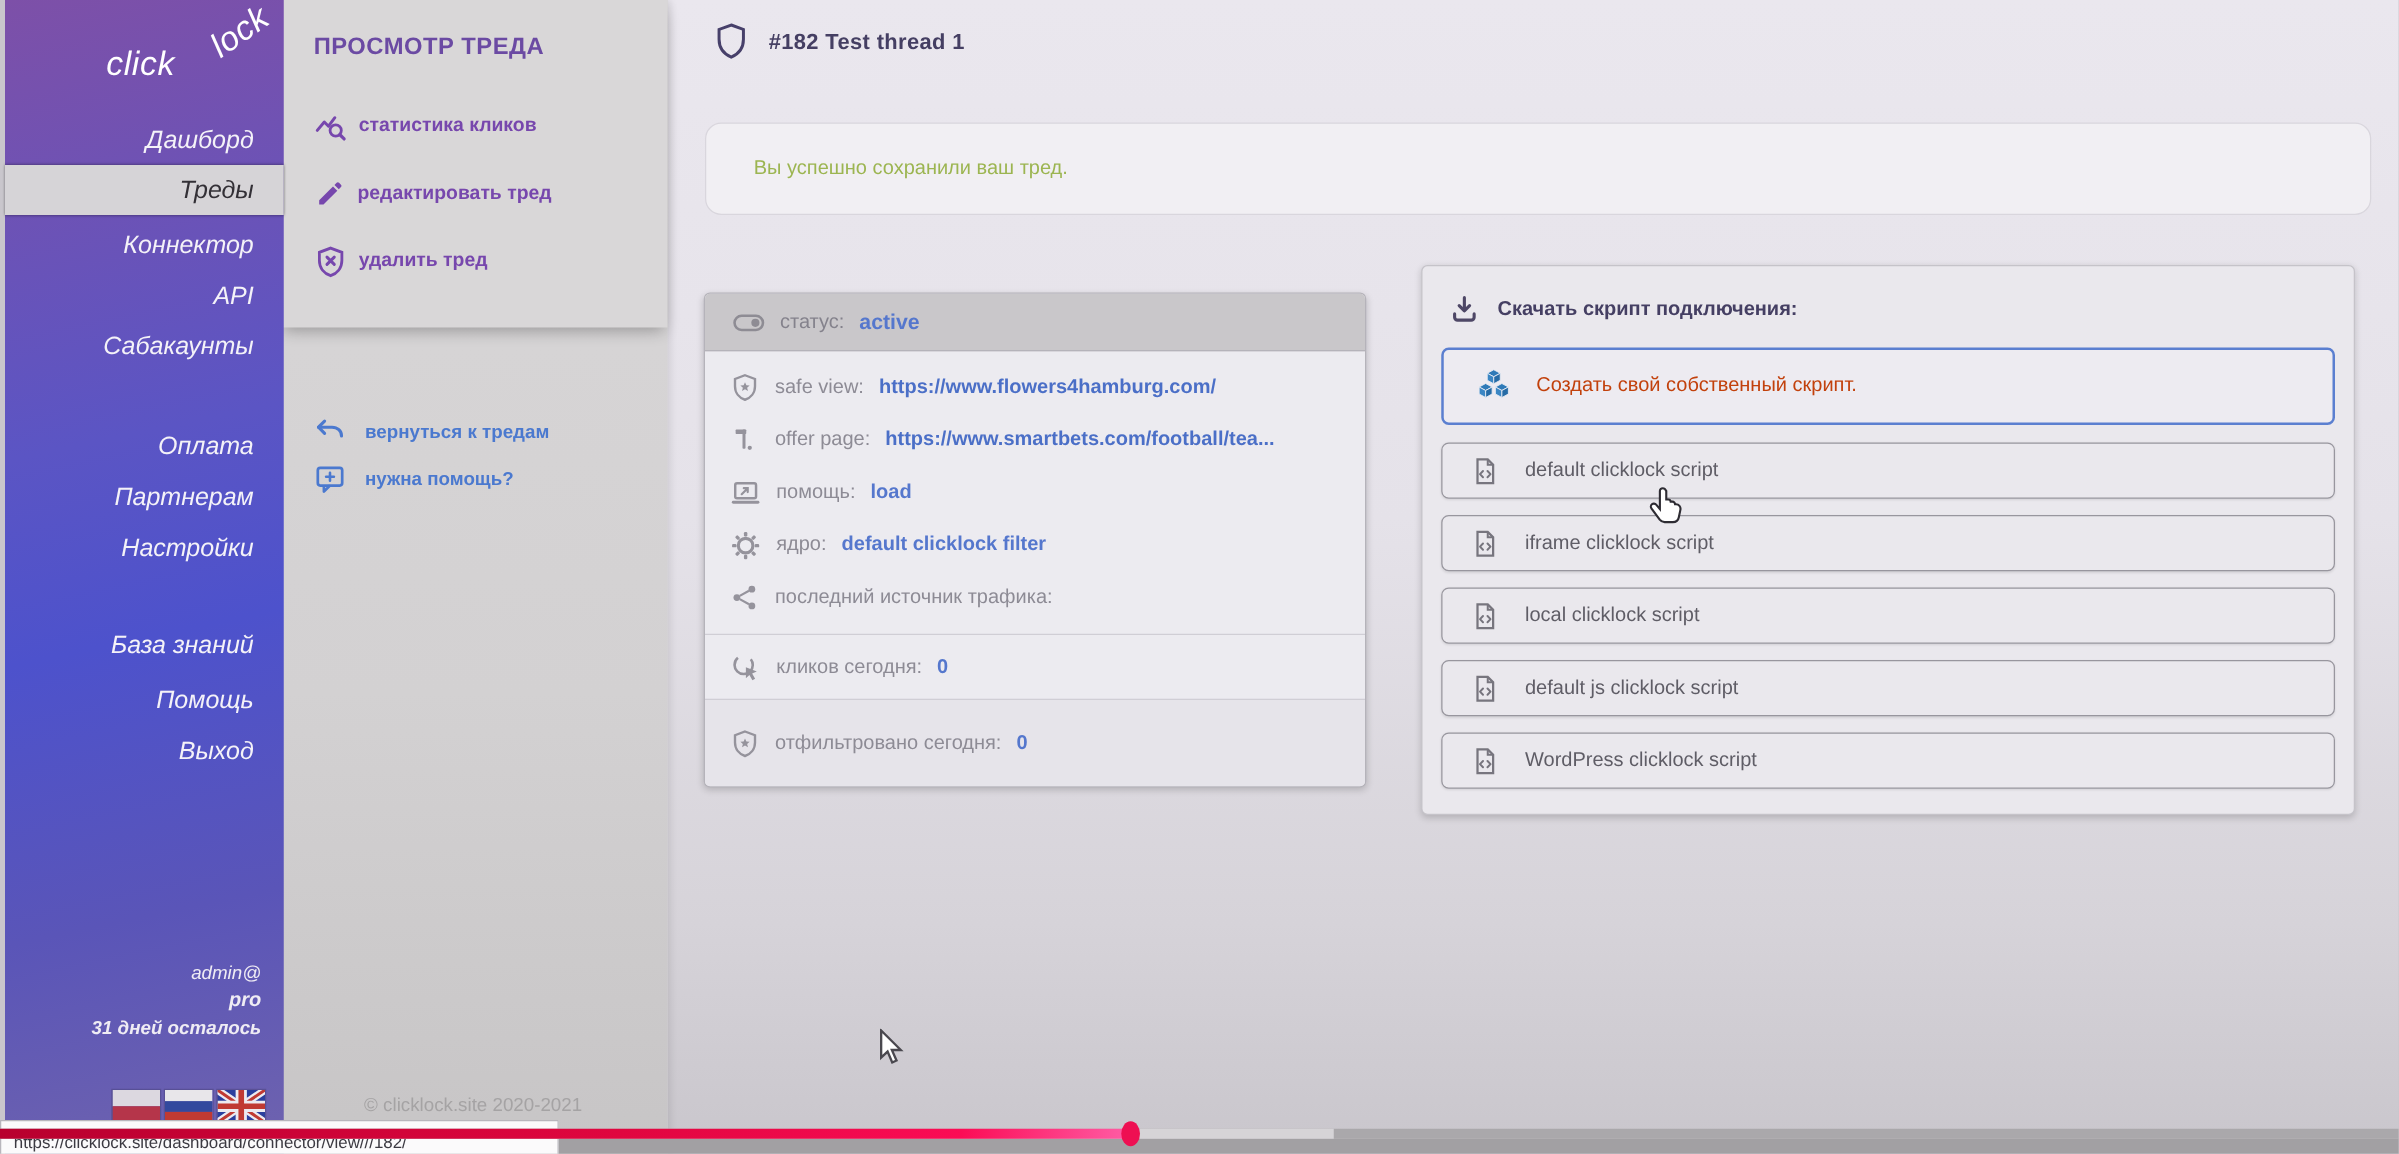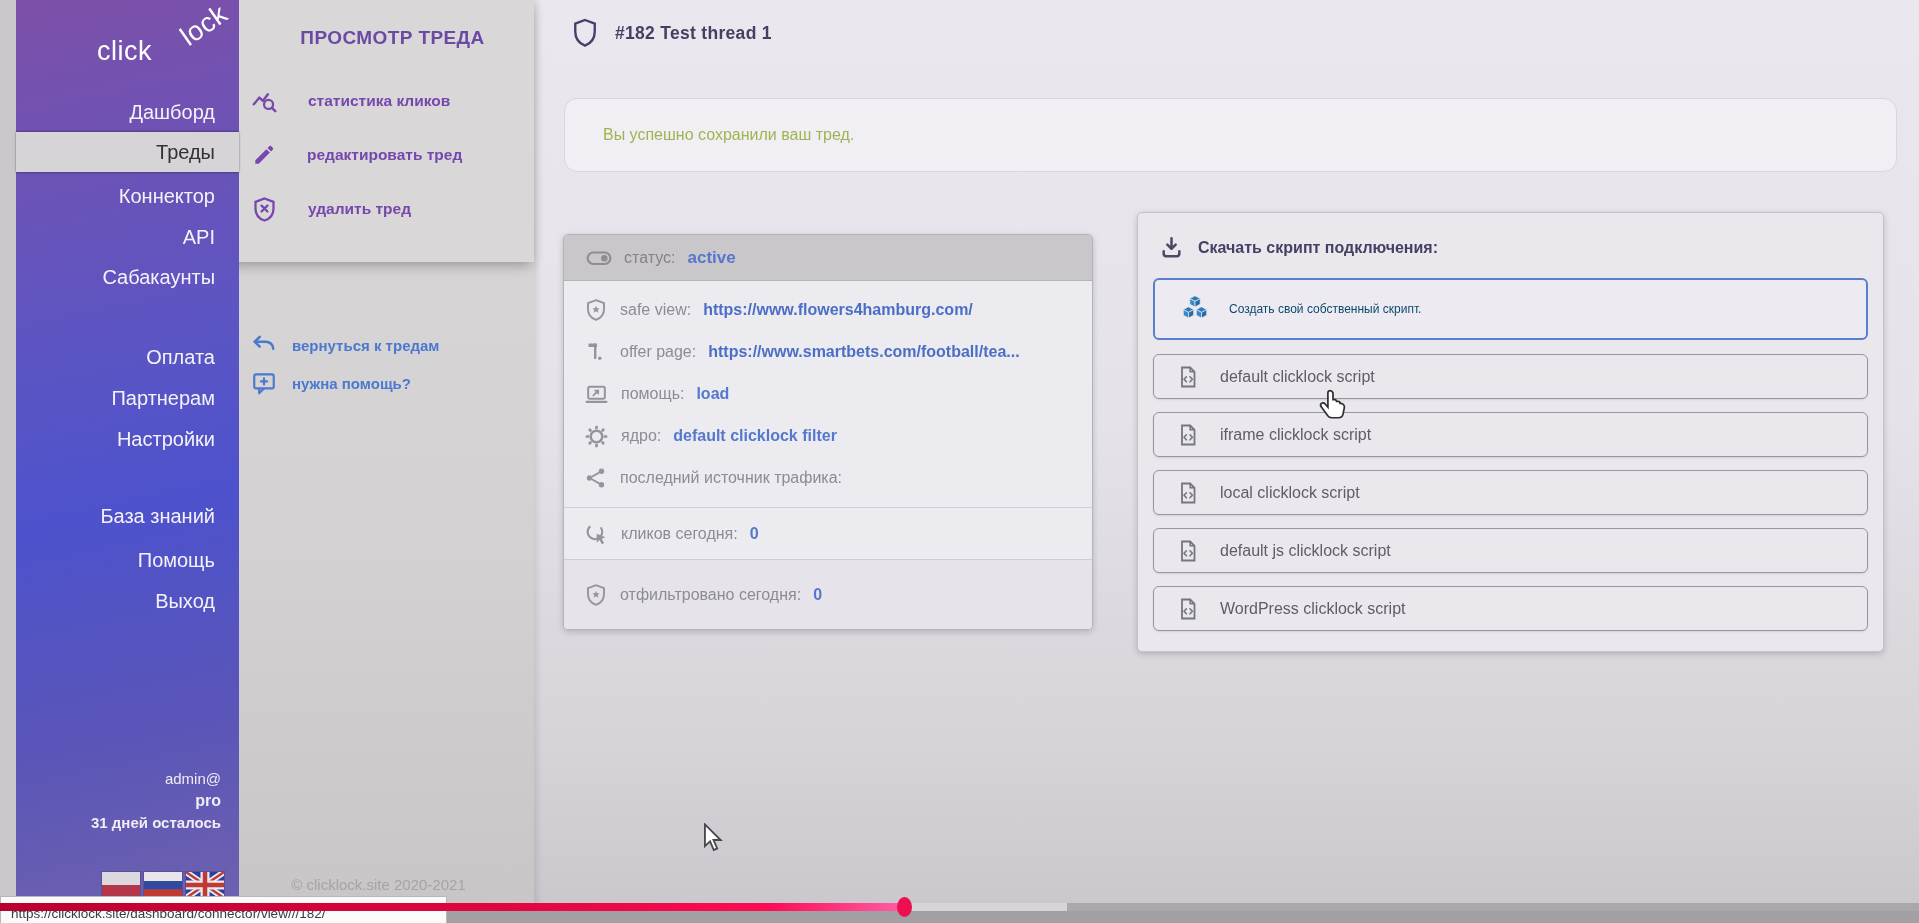--- a/index.html
+++ b/index.html
@@ -1,22 +1,22 @@
 <!DOCTYPE html>
 <html><head>
 <meta charset="utf-8">
 <style>
   * { margin:0; padding:0; box-sizing:border-box; }
   html,body { width:1919px; height:923px; overflow:hidden;
     font-family:"Liberation Sans","DejaVu Sans",sans-serif; }
   body { position:relative; background:#c9c6cc; }
 
   
-  .sidebar { position:absolute; left:16px; top:0; width:223px; height:923px;
-    background:linear-gradient(168deg,#7d50a8 0%,#5b55c4 38%,#4d52cc 55%,#5a55b8 78%,#6f63ae 100%); z-index:2; }
+  .sidebar { position:absolute; left:4px; top:0; width:223px; height:923px;
+    background:linear-gradient(168deg,#7d50a8 0%,#5b55c4 38%,#4d52cc 55%,#5a55b8 78%,#6f63ae 100%); z-index:2;font-style:italic; }
   .logo { position:absolute; top:12px; right:14px; width:130px; height:66px; color:#fff; }
   .logo .click { position:absolute; left:2px; top:24px; font-size:27px; font-weight:500; letter-spacing:.5px; }
   .logo .lock  { position:absolute; right:-4px; top:-2px; font-size:27px; font-weight:500; letter-spacing:.5px;
                  transform:rotate(-35deg); }
   .nav { position:absolute; top:92px; left:0; width:100%; }
   .nav-item { height:40px; line-height:40px; text-align:right; padding-right:24px;
     color:#f4f2f8; font-size:20px; font-weight:500; cursor:pointer; }
   .nav-item.active { background:#d6d4d7; color:#333036;
     box-shadow:0 -1px 2px rgba(0,0,0,.25), 0 1px 2px rgba(0,0,0,.25); }
   .sp40 { height:40px; } .sp37 { height:37px; } .mt4 { margin-top:4px; } .mt1 { margin-top:1px; }
@@ -25,24 +25,24 @@
   .user-info .plan  { font-size:16px; font-weight:bold; line-height:22px; }
   .user-info .days  { font-size:15px; font-weight:bold; line-height:22px; }
   .flags { position:absolute; top:872px; left:86px; display:flex; gap:4px; }
   .flag { width:38px; height:26px; display:block; cursor:pointer; box-shadow:0 0 0 1px rgba(0,0,0,.15); }
 
   
   .submenu { position:absolute; left:223px; top:0; width:311px; height:923px;
     background:linear-gradient(180deg,#d9d7d8 0%,#d3d1d2 60%,#c7c5c6 100%);
     box-shadow:3px 0 6px rgba(0,0,0,.10); z-index:1; }
   .submenu-block { position:absolute; top:0; left:0; width:100%; height:262px;
-    background:#d9d7d8; box-shadow:0 6px 12px -3px rgba(0,0,0,.30);text-align:center; }
+    background:#d9d7d8; box-shadow:0 6px 12px -3px rgba(0,0,0,.30); }
   .submenu-title { padding:27px 0 0 28px; color:#6b4aa3; font-size:19px; font-weight:bold; letter-spacing:.4px; }
   .submenu-actions { position:absolute; top:86px; left:28px; }
-  .submenu-action { display:flex; align-items:center; gap:30px; height:30px; margin-bottom:24px; cursor:pointer; }
+  .submenu-action { display:flex; align-items:center; gap:9px; height:30px; margin-bottom:24px; cursor:pointer; }
   .submenu-action .label { color:#7747ad; font-size:15.5px; font-weight:bold; }
   .submenu-links { position:absolute; top:330px; left:28px; }
   .submenu-link { display:flex; align-items:center; gap:15px; height:30px; margin-bottom:8px; cursor:pointer; }
   .submenu-link .label { color:#4b79cf; font-size:15px; font-weight:bold; }
   .copyright { position:absolute; top:876px; left:0; width:100%; text-align:center;
     color:#a5a3a4; font-size:15px; }
 
   
   .main { position:absolute; left:534px; top:0; width:1385px; height:923px;
     background:linear-gradient(180deg,#eae7ee 0%,#e5e2e9 45%,#d6d3d9 80%,#c9c6cc 100%); }
@@ -74,21 +74,21 @@
   .card-sect .val { color:#5577cd; font-size:16px; font-weight:bold; }
 
   
   .dl-panel { width:747px; background:#eae8ed; border:1px solid #c5c3c9; border-radius:5px;
     box-shadow:0 2px 6px rgba(0,0,0,.18); padding:20px 15px 18px 15px; }
   .dl-head { display:flex; align-items:center; gap:14px; margin:2px 0 18px 6px; }
   .dl-head .title { color:#453f63; font-size:16px; font-weight:bold; }
   .btn-primary { width:100%; height:62px; border:2px solid #5b7fd0; border-radius:6px;
     background:#edebf1; display:flex; align-items:center; gap:16px; padding-left:22px;
     cursor:pointer; margin-bottom:14px; }
-  .btn-primary .label { color:#0c4a6e; font-size:12px; }
+  .btn-primary .label { color:#c2410c; font-size:16px; }
   .btn-script { width:100%; height:45px; border:1px solid #98969e; border-radius:6px;
     background:#eae8ed; display:flex; align-items:center; gap:20px; padding-left:22px;
     cursor:pointer; margin-bottom:13px; box-shadow:0 1px 2px rgba(0,0,0,.10); }
   .btn-script:last-child { margin-bottom:2px; }
   .btn-script .label { color:#5f5d66; font-size:16px; }
 
   
   .bottom-strip { position:absolute; left:0; top:911px; width:100%; height:12px; background:#a2a0a3; z-index:40; }
   .status-tooltip { position:absolute; left:0; top:896px; width:447px; height:30px; background:#fbfafb;
     border:1px solid #b8b6bc; z-index:50; color:#3c3a42; font-size:13.5px; padding:9px 8px 0 10px;

